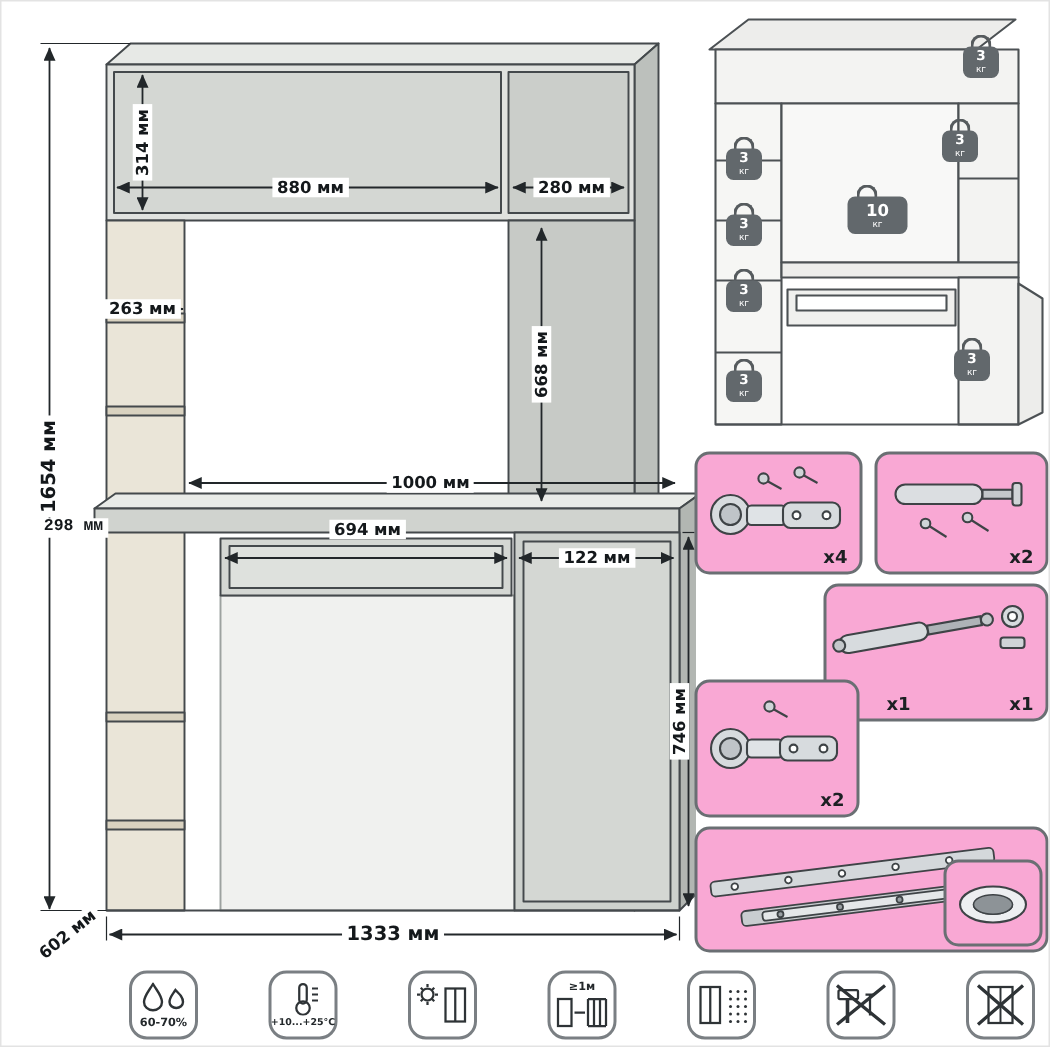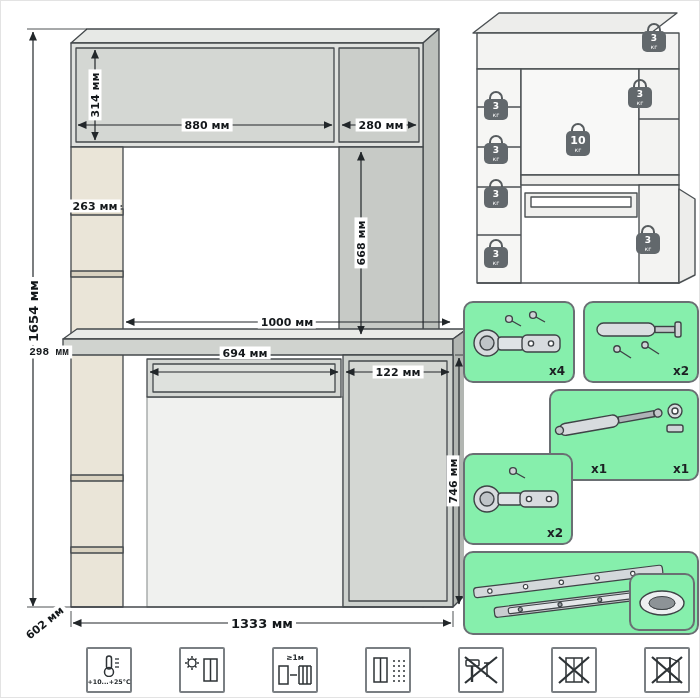--- a/index.html
+++ b/index.html
@@ -13,30 +13,30 @@
   .dim.big{font-size:13px;}
   .dim.small{font-size:11px;font-family:Liberation Mono, monospace;}
   
   .weight{position:absolute;width:26px;text-align:center;}
   .w-handle{width:14px;height:9px;border:2.5px solid #565b5e;border-bottom:none;
             border-radius:7px 7px 0 0;margin:0 auto;box-sizing:border-box;}
   .w-body{width:24px;height:21px;background:#62686c;border-radius:5px;margin:-1px auto 0;
           color:#fff;display:flex;flex-direction:column;align-items:center;justify-content:center;}
   .w-num{font-size:9px;font-weight:bold;line-height:9px;}
   .w-unit{font-size:6px;line-height:7px;}
-  .weight.big .w-body{width:24px;height:25px;}
+  .weight.big .w-body{width:40px;height:25px;}
   .weight.big .w-num{font-size:11px;line-height:11px;}
   
-  .hw-box{position:absolute;border:2px solid #6a6f73;border-radius:10px;background:#86efac;box-sizing:border-box;}
+  .hw-box{position:absolute;border:2px solid #6a6f73;border-radius:10px;background:#f9a8d4;box-sizing:border-box;}
   .hw-box svg{display:block;margin:4px auto 0;}
   .hw-count{position:absolute;right:8px;bottom:3px;font-weight:bold;font-size:12px;color:#1c2023;}
   .hw-count.left{right:auto;left:40px;}
   
   .care-strip{position:absolute;left:42px;top:646px;display:flex;gap:4px;}
-  .tile{width:46px;height:46px;border:2px solid #7a7f83;border-radius:2px;background:#fff;
+  .tile{width:46px;height:46px;border:2px solid #7a7f83;border-radius:12px;background:#fff;
         box-sizing:border-box;display:flex;flex-direction:column;align-items:center;justify-content:center;gap:1px;margin-left:43px;}
   .tile-label{font-size:7.5px;font-weight:bold;color:#23282b;line-height:8px;text-align:center;white-space:nowrap;}
   .tile-label.tiny{font-size:6.3px;}
 </style>
 </head>
 <body>
 
 <div class="page">
 
   <svg class="abs" style="left:8px;top:8px" width="455" height="640" viewBox="0 0 455 640">
@@ -275,20 +275,27 @@
   <div class="hw-box" style="left:628px;top:572px;width:66px;height:58px">
     <svg width="60" height="48" viewBox="0 0 60 48">
       <ellipse cx="30" cy="24" rx="22" ry="12" fill="#edeff1" stroke="#3e4346" stroke-width="1.4"></ellipse>
       <path d="M17 24 a13 6.5 0 0 0 26 0" fill="#b9bec2" stroke="#3e4346" stroke-width="1"></path>
       <ellipse cx="30" cy="24" rx="13" ry="6.5" fill="#8d9397" stroke="#3e4346" stroke-width="1"></ellipse>
     </svg>
   </div>
 
   <div class="care-strip">
 
+    <div class="tile">
+      <svg width="36" height="22" viewBox="0 0 36 22">
+        <path d="M11 1 C8 6 5 9 5 13 a6 5.5 0 0 0 12 0 C17 9 14 6 11 1 Z" fill="none" stroke="#2e3336" stroke-width="1.6"></path>
+        <path d="M26 5 C24 8 22 10 22 13 a4.5 4 0 0 0 9 0 C31 10 29 8 26 5 Z" fill="none" stroke="#2e3336" stroke-width="1.6"></path>
+      </svg>
+      <div class="tile-label">60-70%</div>
+    </div>
 
     <div class="tile">
       <svg width="36" height="22" viewBox="0 0 36 22">
         <rect x="15.5" y="1" width="5" height="13" rx="2.5" fill="none" stroke="#2e3336" stroke-width="1.5"></rect>
         <circle cx="18" cy="17" r="4.5" fill="none" stroke="#2e3336" stroke-width="1.5"></circle>
         <line x1="24" y1="4" x2="28" y2="4" stroke="#2e3336" stroke-width="1.3"></line>
         <line x1="24" y1="8" x2="28" y2="8" stroke="#2e3336" stroke-width="1.3"></line>
         <line x1="24" y1="12" x2="28" y2="12" stroke="#2e3336" stroke-width="1.3"></line>
       </svg>
       <div class="tile-label tiny">+10...+25°C</div>

